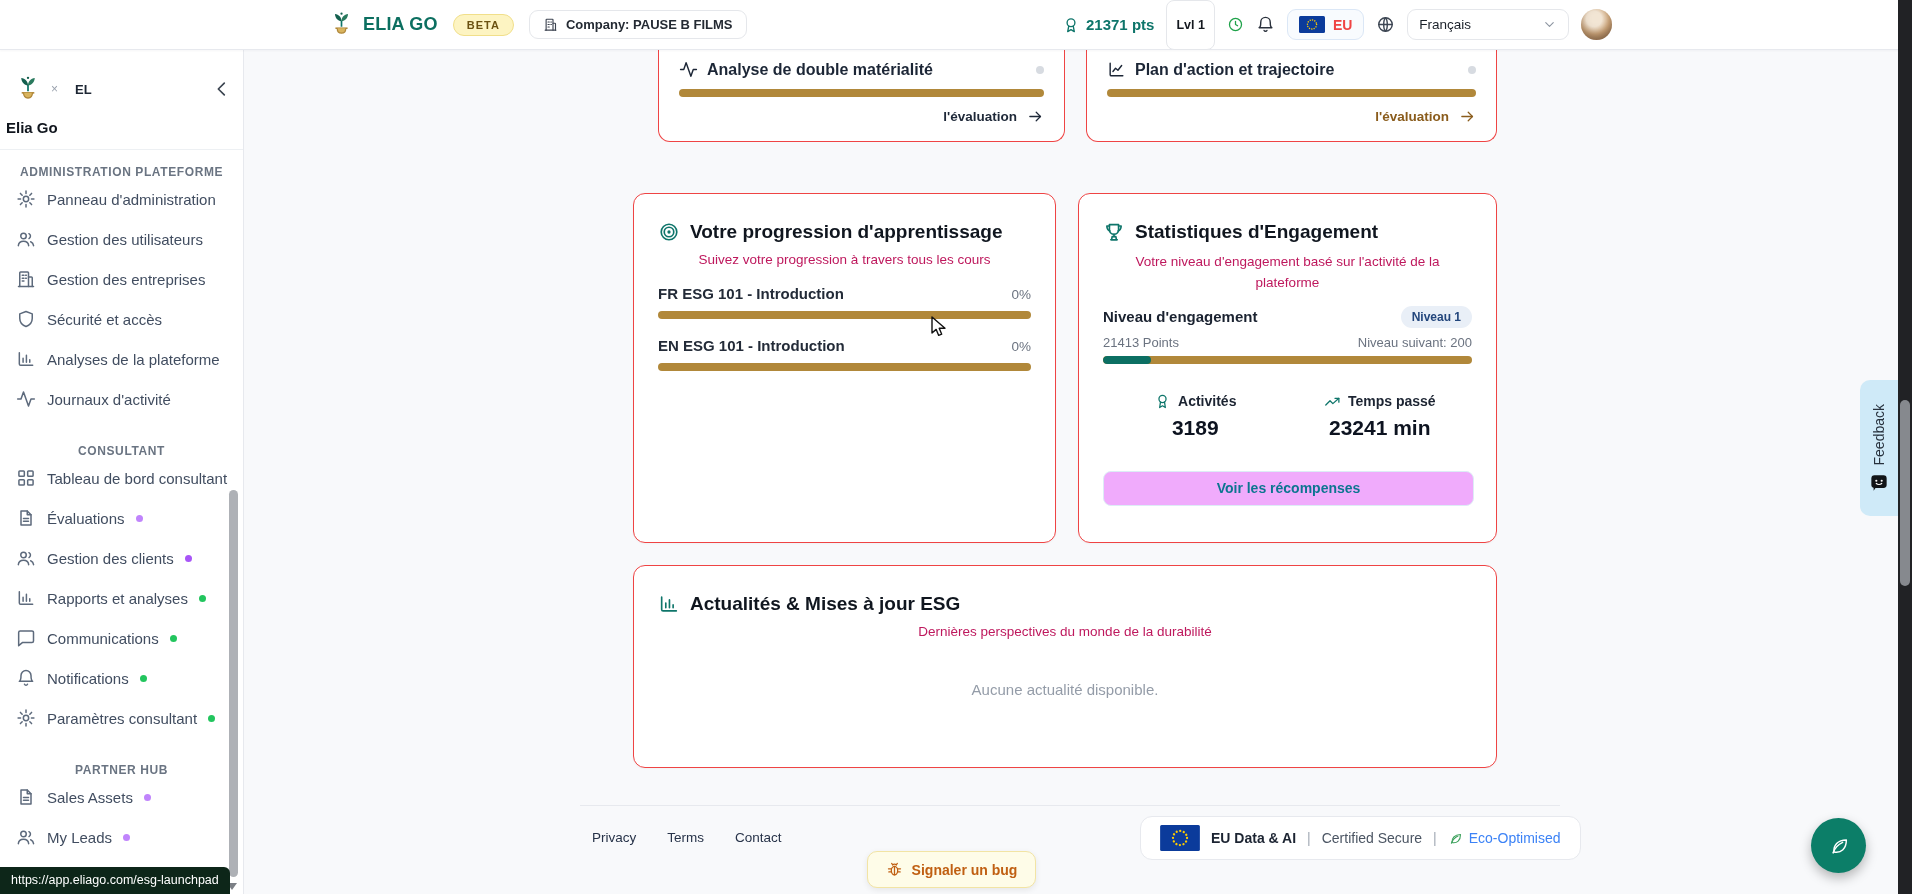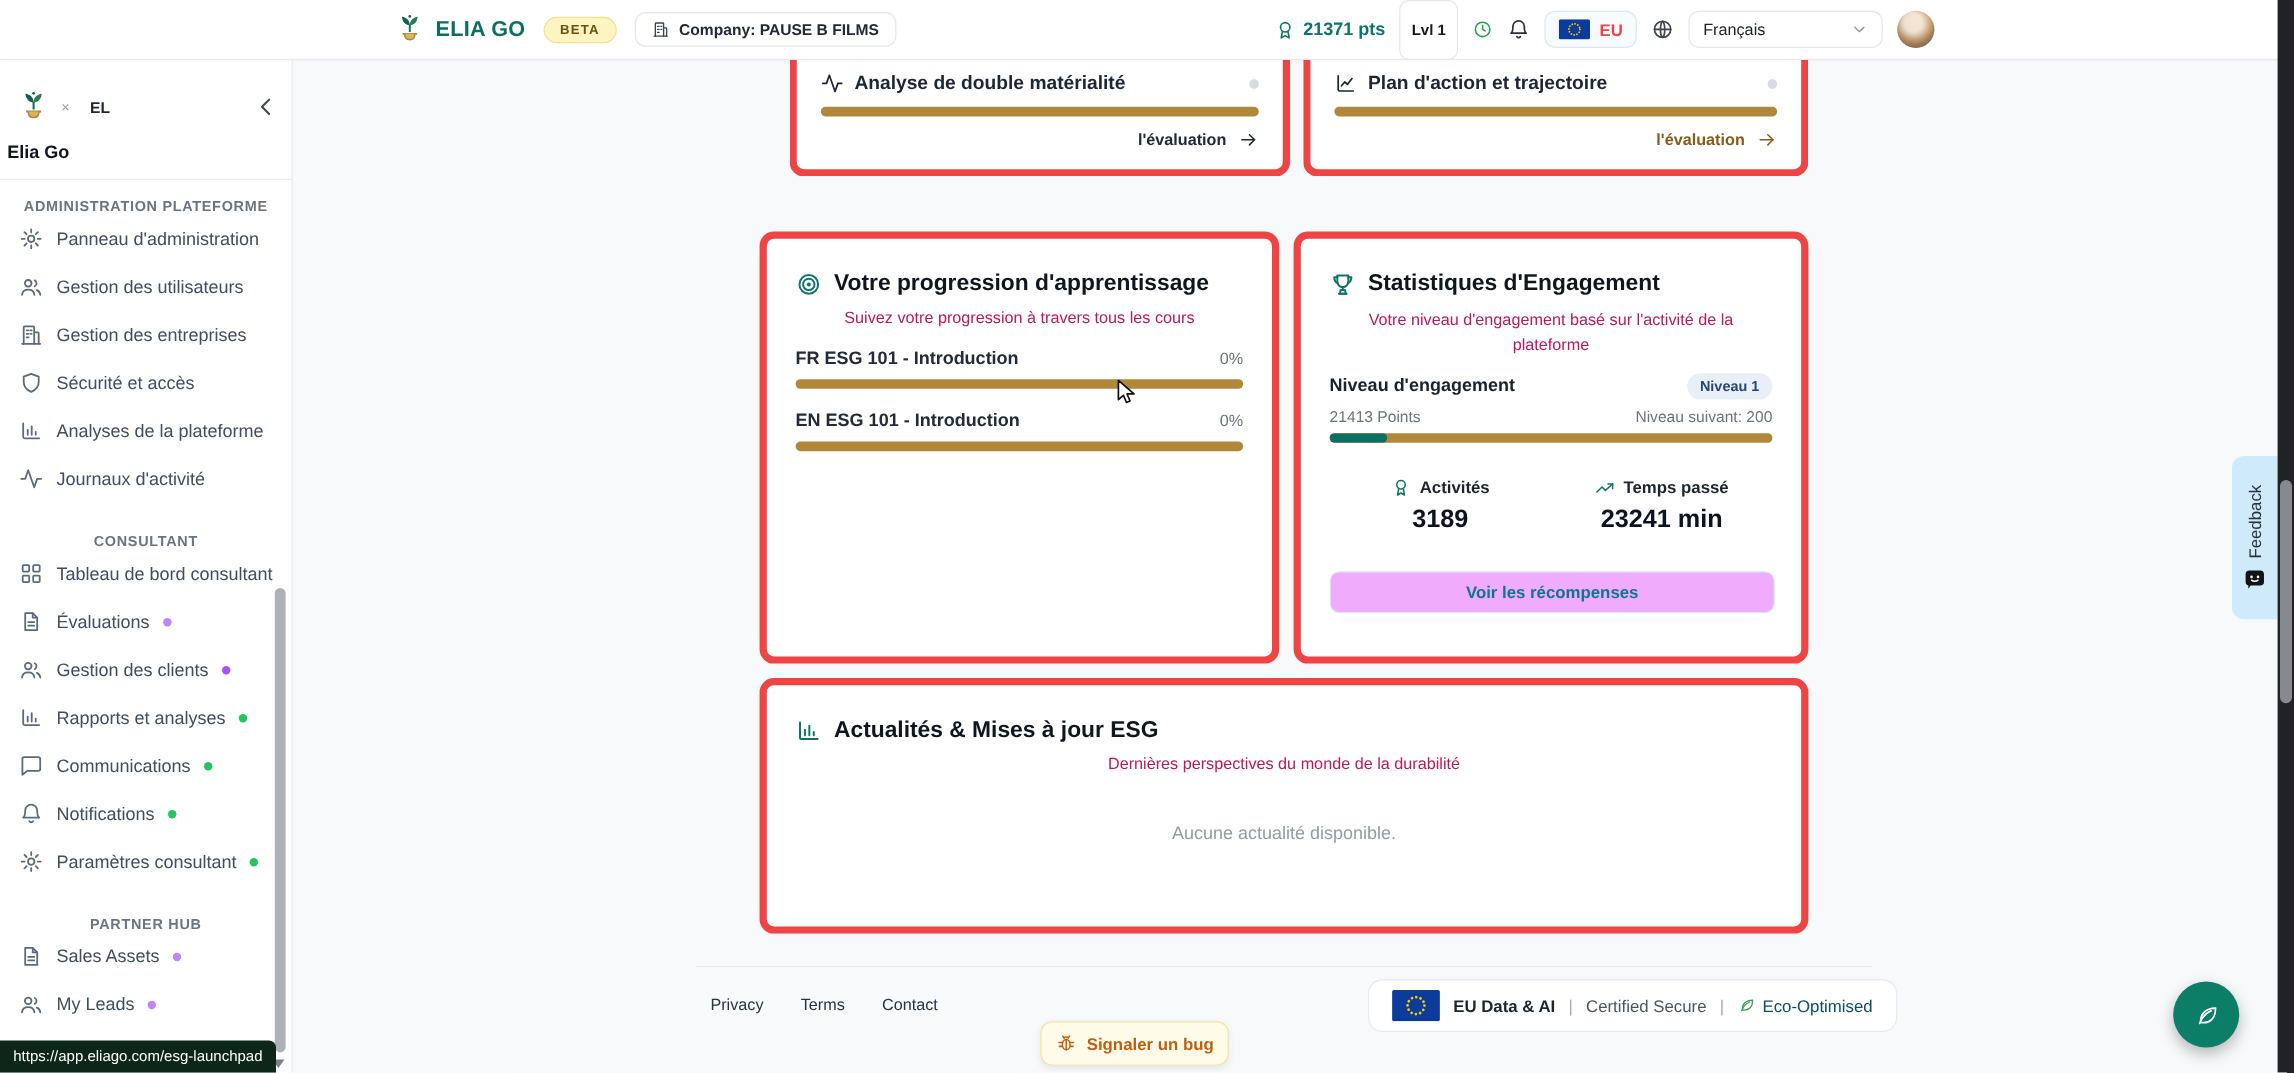--- a/index.html
+++ b/index.html
@@ -38,21 +38,21 @@
   .s-section{margin-top:15px;text-align:center;font-size:12px;font-weight:700;letter-spacing:.6px;color:#6a7482;}
   .s-section.mt{margin-top:25px;}
   .s-item{display:flex;align-items:center;height:40px;padding:0 10px 0 16px;color:#414d60;font-size:15px;text-decoration:none;cursor:pointer;}
   .s-ic{width:20px;height:20px;color:#5d6a7c;flex:none;display:flex;margin-right:11px;}
   .s-dot{width:7px;height:7px;border-radius:50%;margin-left:11px;flex:none;}
   .s-scroll-thumb{position:absolute;right:5px;top:441px;height:387px;width:9px;background:#aeb1b6;border-radius:5px;cursor:pointer;}
   .s-scroll-arrow{position:absolute;right:6px;top:834px;width:0;height:0;border-left:5px solid transparent;border-right:5px solid transparent;border-top:7px solid #7c8086;cursor:pointer;}
   .url-tooltip{position:absolute;left:0;top:867px;background:#0d2619;color:#fff;font-size:12.5px;padding:6px 11px 10px;border-radius:0 6px 0 0;white-space:nowrap;z-index:50;}
 
   
-  .card{position:absolute;background:#fff;border:6px solid #ef4444;border-radius:12px;box-shadow:0 1px 2px rgba(16,24,40,.03);}
+  .card{position:absolute;background:#fff;border:1px solid #ef4444;border-radius:12px;box-shadow:0 1px 2px rgba(16,24,40,.03);}
   .assess{top:49px;height:92px;border-top:none;border-radius:0 0 12px 12px;box-shadow:none;}
   #assess1{left:658px;width:405px;}
   #assess2{left:1086px;width:409px;}
   .a-row{display:flex;align-items:center;gap:9px;margin:11px 20px 0;font-size:16px;font-weight:700;color:#1c2636;}
   .a-row .ic{width:19px;height:19px;color:#1c2636;}
   .gray-dot{margin-left:auto;width:8px;height:8px;border-radius:50%;background:#d7dbe1;}
   .gold-bar{margin:10px 20px 0;height:8px;border-radius:4px;background:#b1883a;}
   .link-row{margin:11px 20px 0;display:flex;justify-content:flex-end;align-items:center;gap:10px;font-size:13.5px;font-weight:700;cursor:pointer;}
   #assess1 .link-row{color:#1e2838;}
   #assess2 .link-row{color:#8a5c1c;}
@@ -85,23 +85,23 @@
   .empty{margin-top:42px;text-align:center;font-size:15px;color:#949ca8;}
 
   
   .footerline{position:absolute;left:580px;top:805px;width:980px;border-top:1px solid #e7e9ee;}
   .f-links{position:absolute;left:592px;top:830px;display:flex;gap:31px;font-size:13.5px;color:#273349;}
   .f-links span{cursor:pointer;}
   .f-badge{position:absolute;left:1140px;top:816px;height:44px;background:#fff;border:1px solid #e7e9ee;border-radius:12px;display:flex;align-items:center;gap:11px;padding:0 19px;font-size:14px;box-sizing:border-box;}
   .f-eu{font-weight:700;color:#1c2432;}
   .f-sep{color:#a3abb6;}
   .f-sec{color:#4b5563;}
-  .f-eco{display:flex;align-items:flex-start;gap:6px;color:#0c4a6e;}
+  .f-eco{display:flex;align-items:flex-end;gap:6px;color:#3b82f6;}
   .f-eco .ic{width:15px;height:15px;color:#3aa05a;}
-  .bug-btn{position:absolute;left:867px;top:851px;width:157px;height:37px;box-sizing:border-box;background:#fefce8;border:1px solid #f2e4a4;border-radius:10px;box-shadow:0 2px 6px rgba(0,0,0,.08);display:flex;align-items:center;justify-content:center;gap:9px;color:#c05f12;font-size:14px;font-weight:700;cursor:pointer;z-index:35;}
+  .bug-btn{position:absolute;left:867px;top:851px;width:169px;height:37px;box-sizing:border-box;background:#fefce8;border:1px solid #f2e4a4;border-radius:10px;box-shadow:0 2px 6px rgba(0,0,0,.08);display:flex;align-items:center;justify-content:center;gap:9px;color:#c05f12;font-size:14px;font-weight:700;cursor:pointer;z-index:35;}
   .bug-btn .ic{width:17px;height:17px;}
 
   
   .fab{position:absolute;left:1811px;top:818px;width:55px;height:55px;border-radius:50%;background:#0c7e68;box-shadow:0 5px 12px rgba(0,0,0,.28);display:flex;align-items:center;justify-content:center;color:#fff;cursor:pointer;z-index:40;}
   .fab .ic{width:22px;height:22px;stroke-width:1.6;}
   .feedback{position:absolute;left:1860px;top:380px;width:38px;height:136px;background:#cfeaf8;border-radius:10px 0 0 10px;display:flex;flex-direction:column;align-items:center;justify-content:center;gap:9px;cursor:pointer;z-index:40;}
   .feedback .txt{writing-mode:vertical-rl;transform:rotate(180deg);font-size:14px;color:#27313d;}
   .win-scroll{position:absolute;right:0;top:0;width:14px;height:894px;background:#212225;z-index:45;}
   .win-thumb{position:absolute;left:2px;top:400px;width:10px;height:186px;background:#86898e;border-radius:5px;cursor:pointer;}
   .cursor{position:absolute;left:930px;top:316px;z-index:60;pointer-events:none;}

